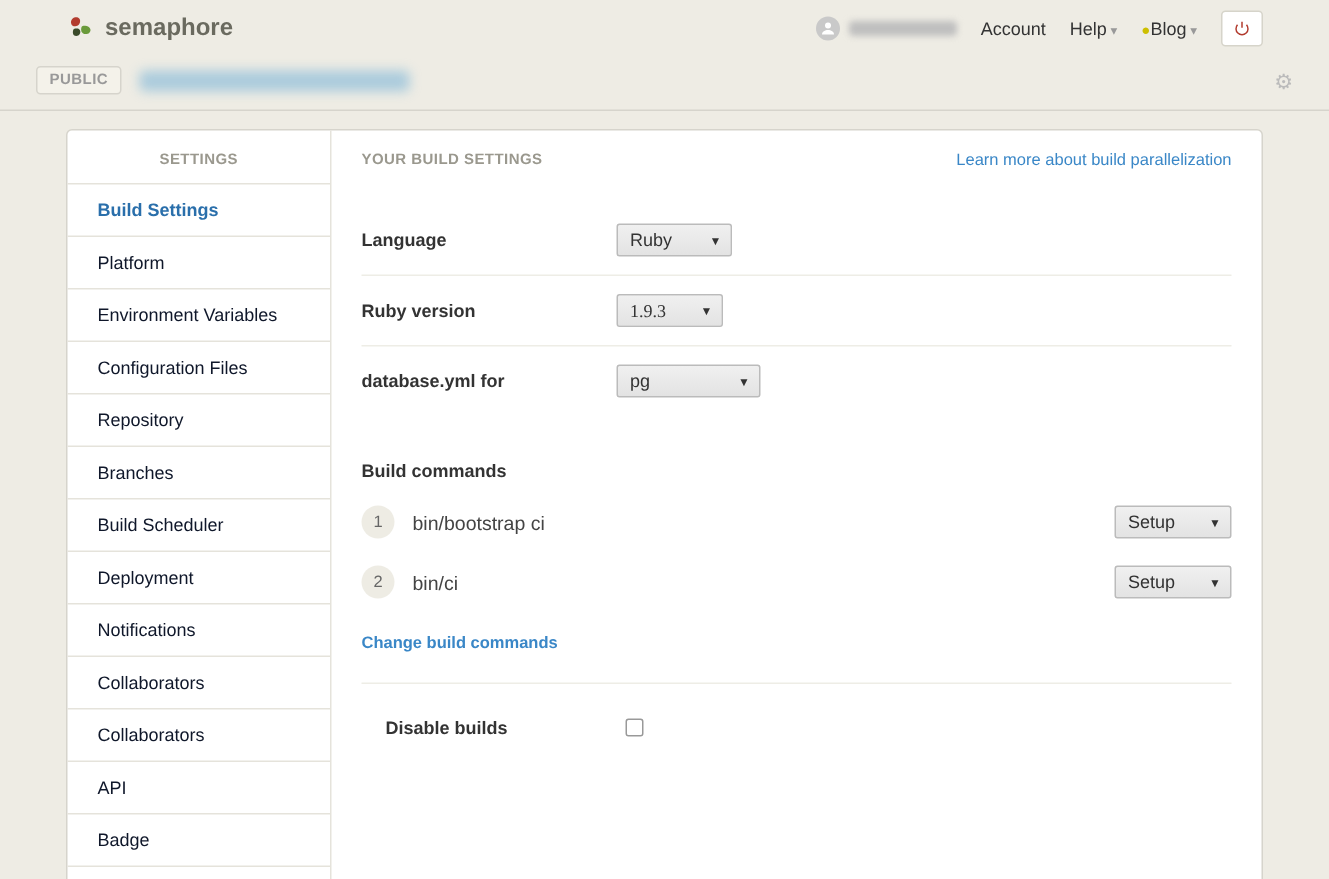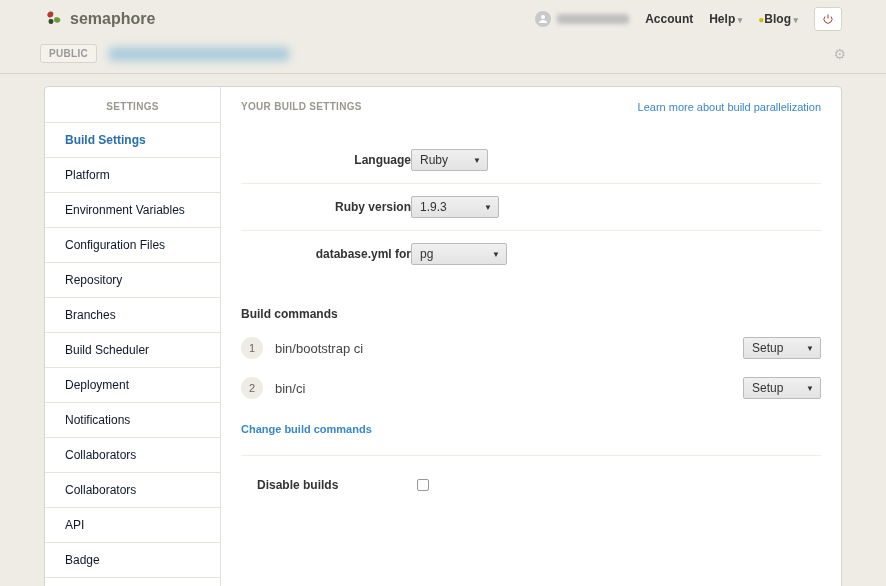--- a/index.html
+++ b/index.html
@@ -31,30 +31,30 @@
   .top-right { display: flex; align-items: center; gap: 16px; }
   .avatar {
     width: 16px; height: 16px; border-radius: 50%;
     background: #c9c9c9;
     display:flex; align-items:center; justify-content:center;
   }
   .user-blur {
     width: 72px; height: 10px; background: #bfbfbf; border-radius: 3px;
     filter: blur(2px);
   }
-  .top-link { color: #333; font-size: 12px; font-weight: bold; cursor: pointer; }
+  .top-link { color: #333; font-size: 12px; font-weight: normal; cursor: pointer; }
   .top-link.help::after, .top-link.blog::after { content: " ▾"; color: #999; font-size: 9px; }
   .blog-dot { color: #cdbf00; font-size: 10px; }
   .power-btn {
     width: 28px; height: 24px; border: 1px solid #d6d4ca; border-radius: 3px;
     background: #fff; display:flex; align-items:center; justify-content:center;
     cursor:pointer;
   }
   .breadcrumb-row {
-    display: flex; align-items: center; padding: 6px 40px 10px;
+    display: flex; align-items: center; padding: 6px 24px 10px;
     border-bottom: 1px solid #d6d4cc;
     gap: 12px;
   }
   .public-badge {
     font-size: 10px; font-weight: bold; color: #999;
     border: 1px solid #d6d4cc; border-radius: 3px; padding: 3px 8px;
     background: #f4f2ea; letter-spacing: 0.3px;
   }
   .crumb-blur {
     width: 180px; height: 14px; background: #7fb6d8; border-radius: 3px;
@@ -109,39 +109,38 @@
     font-size: 10px; font-weight: bold; color: #9a988e;
     letter-spacing: 0.3px; text-transform: uppercase;
   }
   .content-head-spacer { flex: 1; }
   .learn-link { color: #3a87c7; font-size: 11px; cursor:pointer; }
 
   .setting-row {
     display: flex; align-items: center;
     padding: 12px 0;
     border-bottom: 1px solid #eeede6;
-    text-align: right;
   }
   .setting-row.last { border-bottom: none; }
   .setting-label {
     width: 170px; font-size: 12px; font-weight: bold; color: #333;
   }
   .faux-select {
     background: linear-gradient(#f0f0f0,#e3e3e3);
     border: 1px solid #bbb;
     border-radius: 2px;
     height: 22px;
     display: flex; align-items: center;
     padding: 0 22px 0 8px;
     font-size: 12px; color: #333;
     position: relative;
     cursor: pointer;
   }
   .faux-select.sm { width: 77px; }
-  .faux-select.md { width: 88px; }
+  .faux-select.md { width: 71px; font-family: Liberation Serif, serif; }
   .faux-select.lg { width: 96px; }
   .faux-select::after {
     content: "▼"; position: absolute; right: 6px; font-size: 8px; color: #333;
   }
 
   .section-title {
     font-size: 12px; font-weight: bold; color: #333;
     margin: 30px 0 16px;
   }
   .cmd-row {

